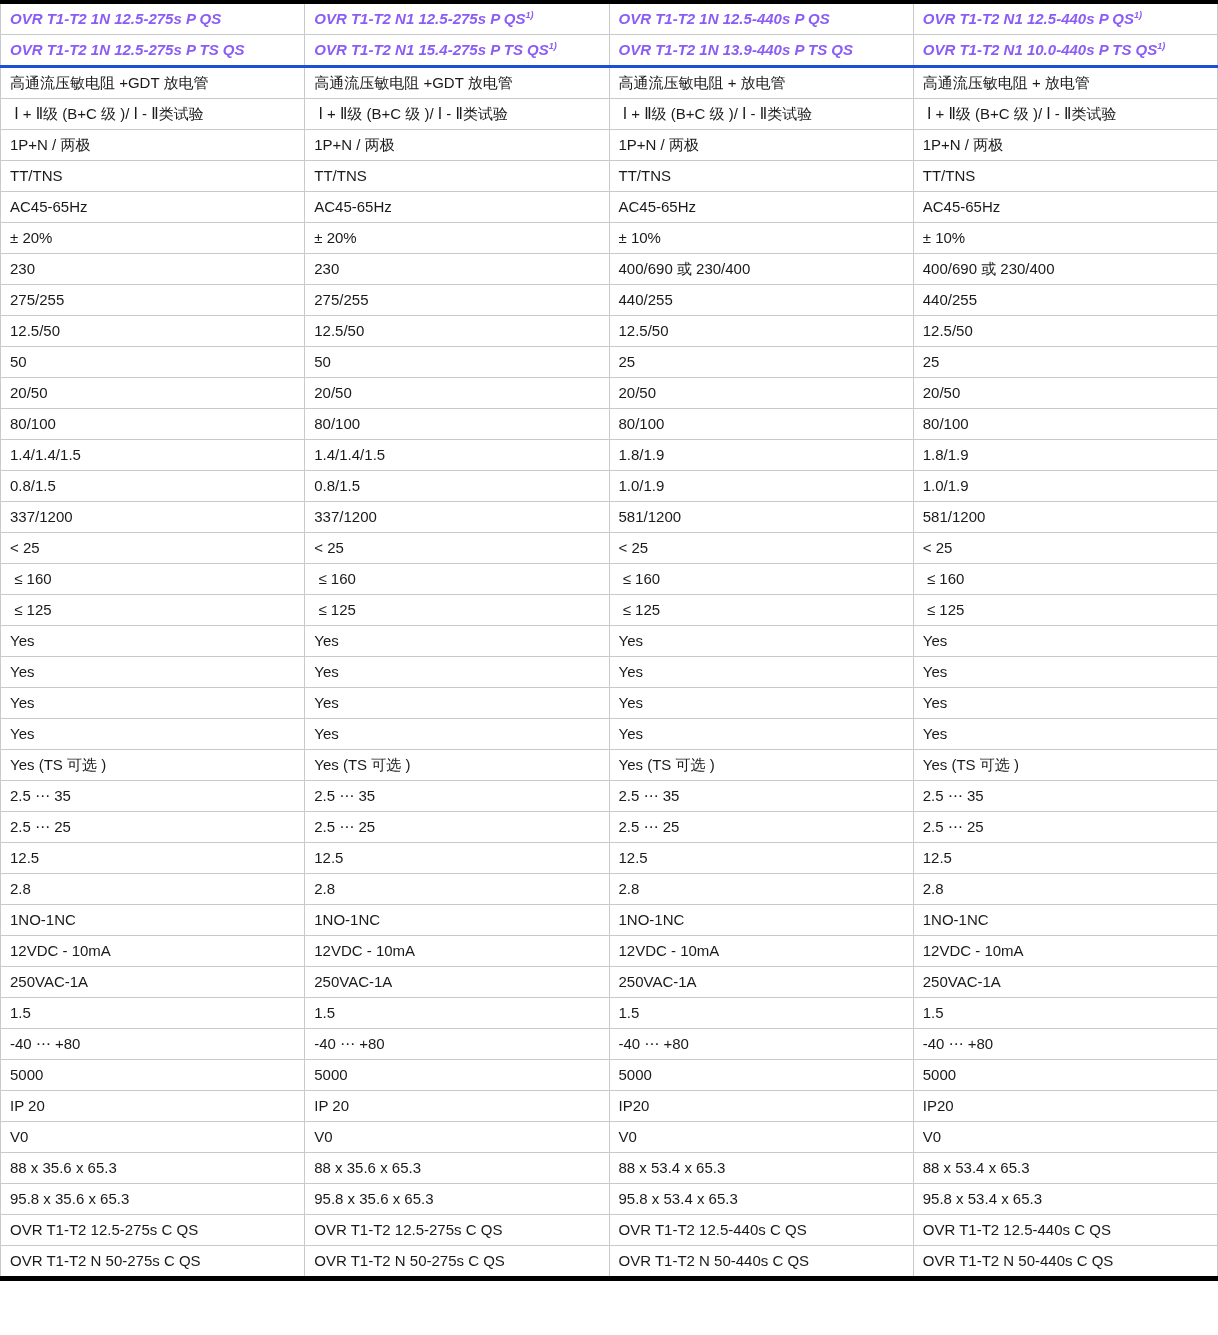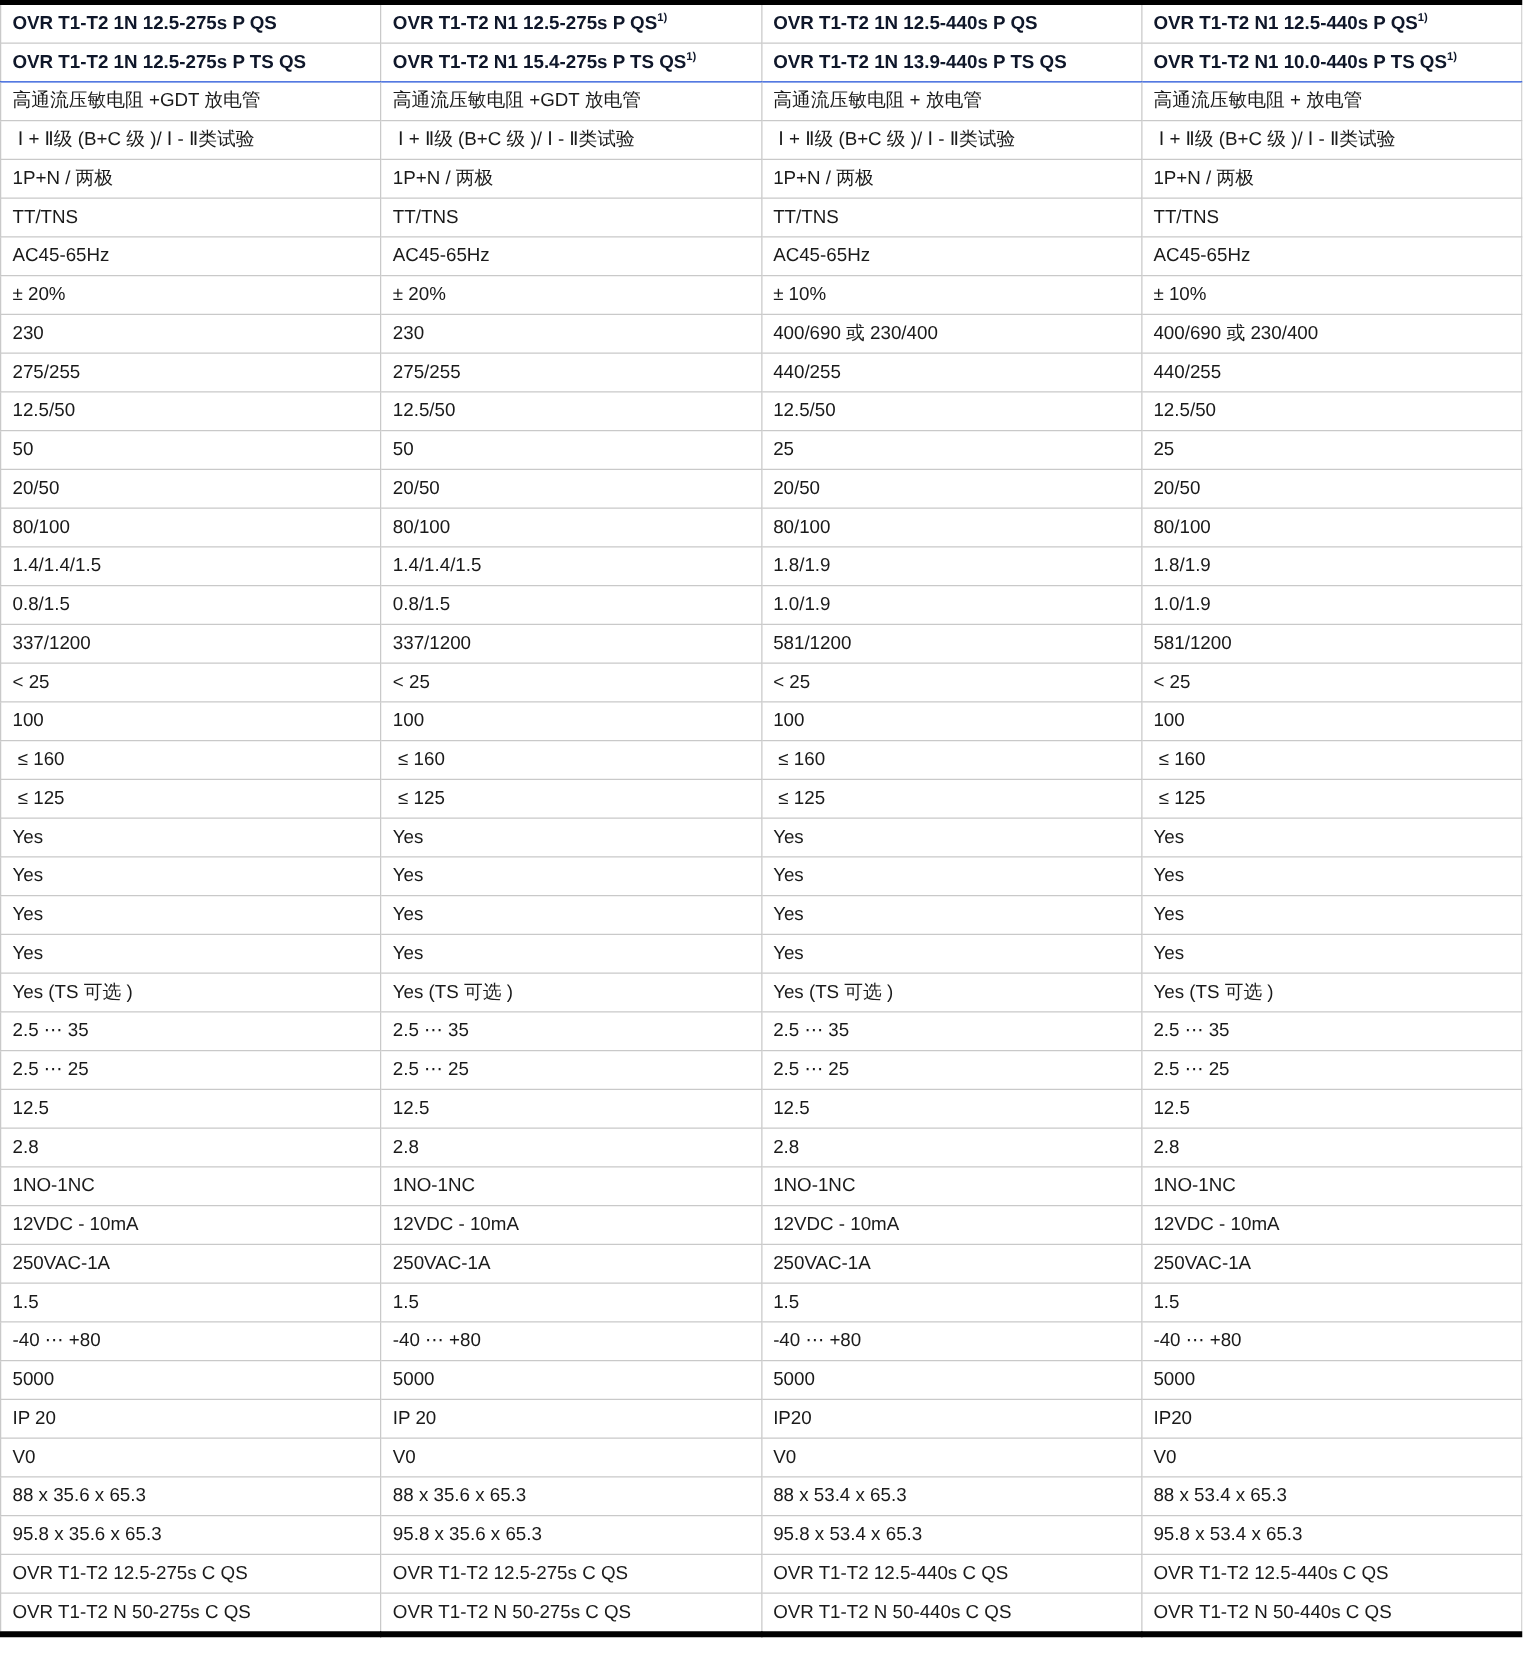--- a/index.html
+++ b/index.html
@@ -27,24 +27,25 @@
     padding: 0 4px 0 9px;
     font-size: 15px;
     line-height: 30px;
     text-align: left;
     vertical-align: middle;
     white-space: pre;
     overflow: hidden;
   }
   .spec-table thead th {
     font-weight: bold;
-    color: #0f172a;
+    color: #8b5cf6;
+    font-style: italic;
   }
   .spec-table thead tr:last-child th {
-    border-bottom: 1px solid #1d4ed8;
+    border-bottom: 3px solid #1d4ed8;
   }
   .spec-table td {
     color: #1a1a1a;
     font-weight: normal;
   }
   sup.fnote {
     font-size: 9px;
     line-height: 0;
     vertical-align: super;
     letter-spacing: 0;
@@ -166,26 +167,20 @@
           <td>581/1200</td>
           <td>581/1200</td>
         </tr>
         <tr>
           <td>&lt; 25</td>
           <td>&lt; 25</td>
           <td>&lt; 25</td>
           <td>&lt; 25</td>
         </tr>
         <tr>
-          <td>100</td>
-          <td>100</td>
-          <td>100</td>
-          <td>100</td>
-        </tr>
-        <tr>
           <td> ≤ 160</td>
           <td> ≤ 160</td>
           <td> ≤ 160</td>
           <td> ≤ 160</td>
         </tr>
         <tr>
           <td> ≤ 125</td>
           <td> ≤ 125</td>
           <td> ≤ 125</td>
           <td> ≤ 125</td>

